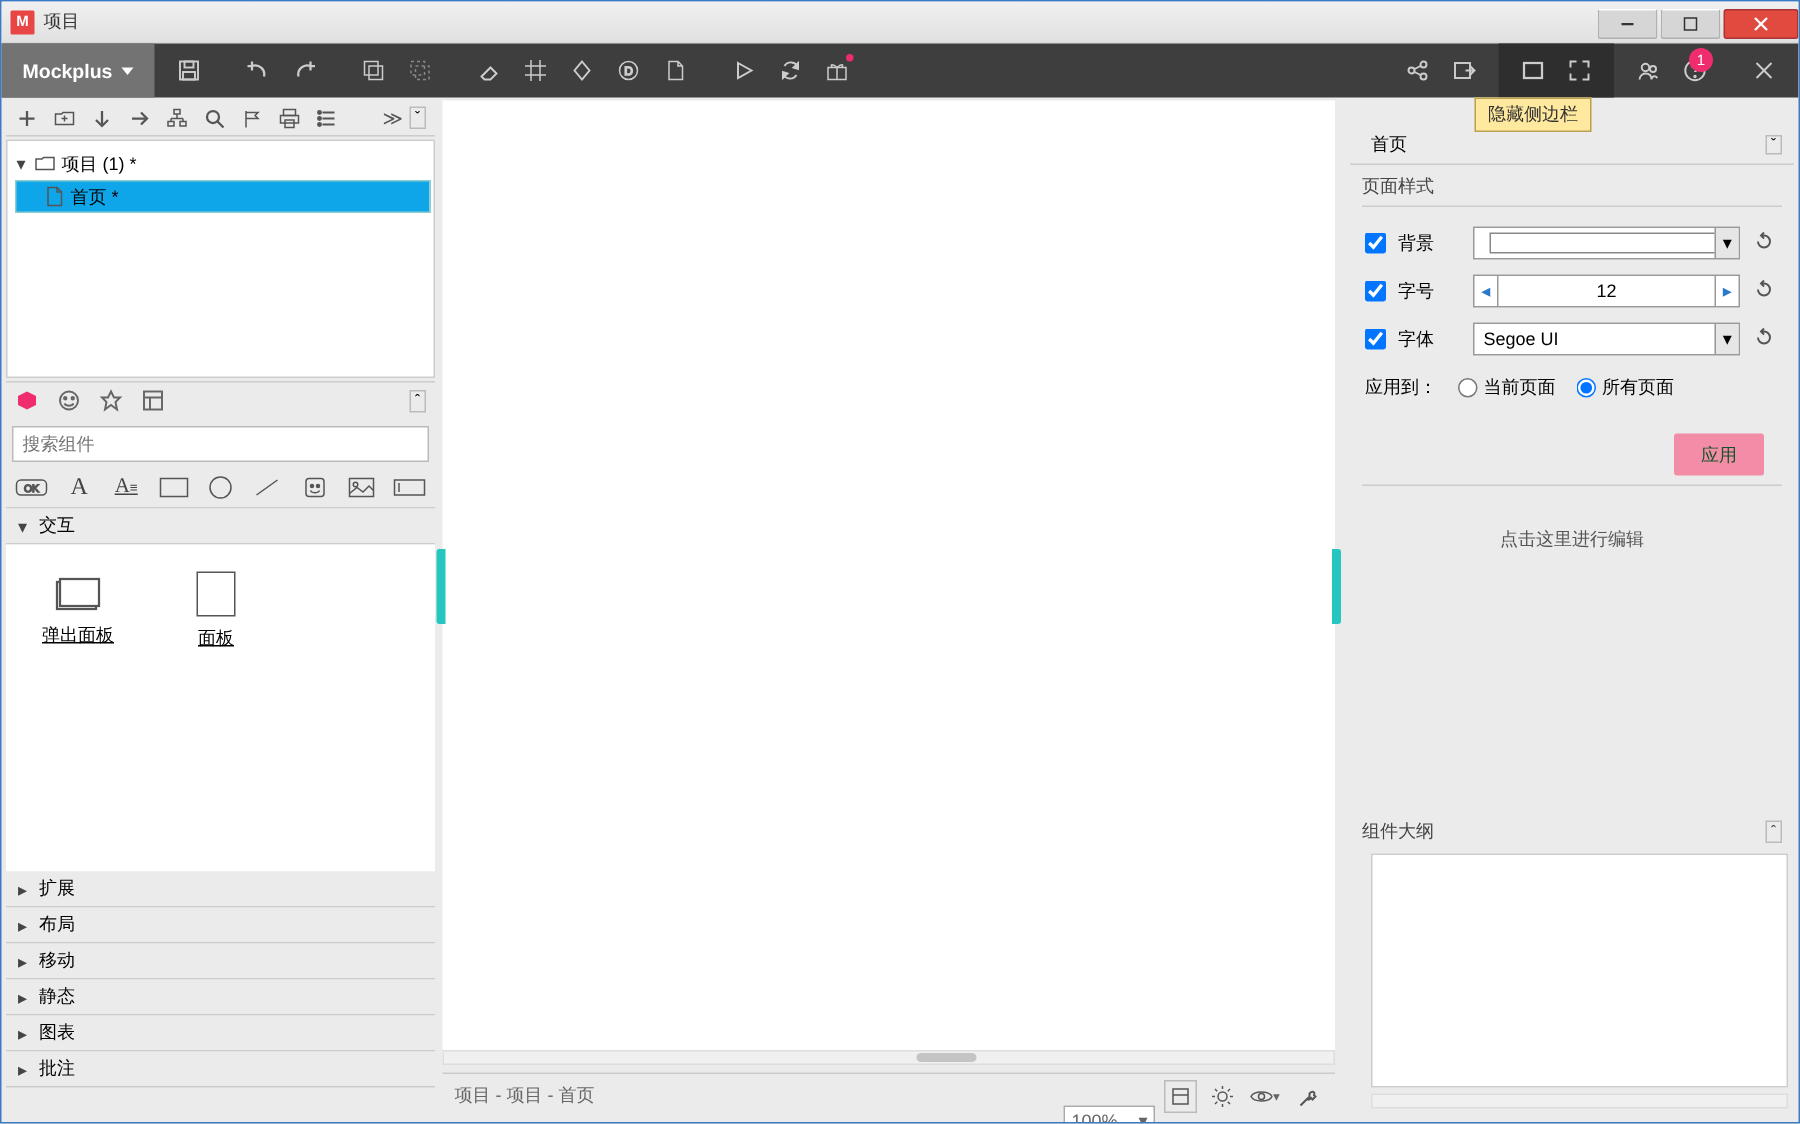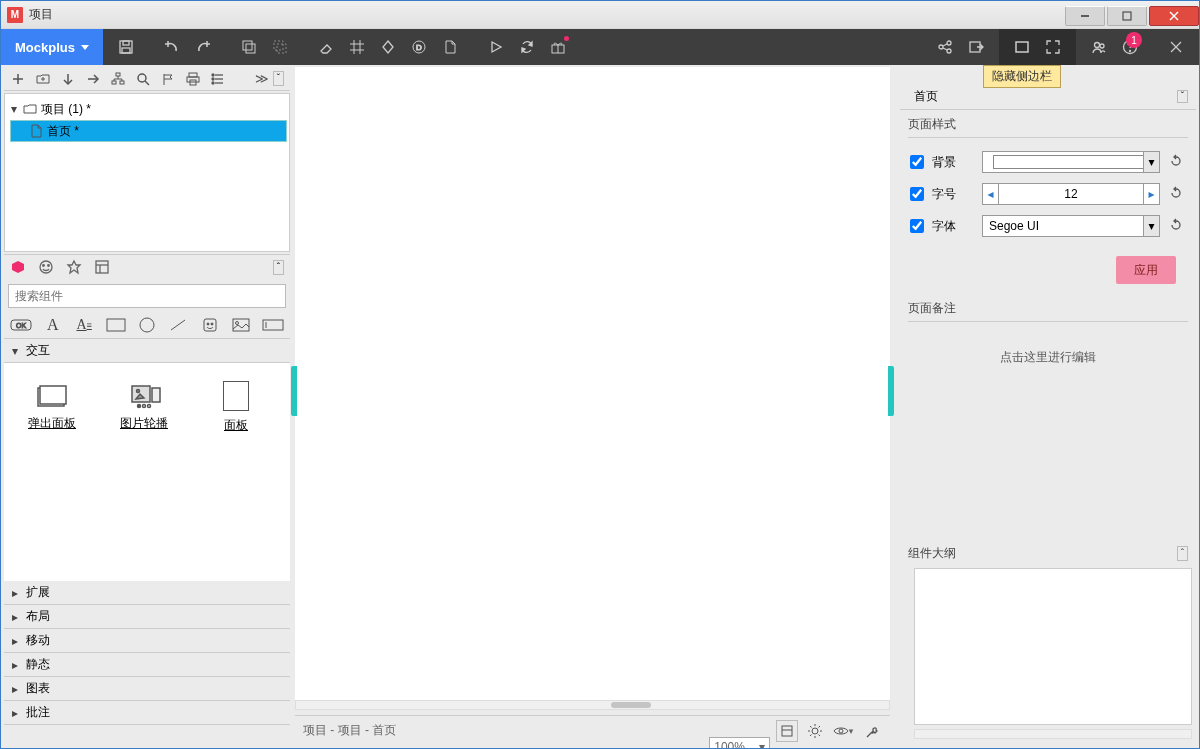--- a/index.html
+++ b/index.html
@@ -8,21 +8,21 @@
 
 .titlebar { height: 28px; background: linear-gradient(#f0f0f0,#e1e1e1); display: flex; align-items: center; padding: 0 0 0 6px; border-bottom: 1px solid #d8d8d8; }
 .titlebar .app-icon { width: 16px; height: 16px; background: #e84545; color: #fff; display:flex;align-items:center;justify-content:center;font-size:10px;font-weight:bold;border-radius:1px; }
 .titlebar .title { font-size: 12px; margin-left: 6px; color: #333; }
 .titlebar .win-controls { margin-left:auto; display:flex; }
 .win-btn { width: 40px; height: 20px; background: #d6d6d6; margin-left: 2px; display:flex;align-items:center;justify-content:center; border: 1px solid #b0b0b0; border-top: 1px solid #fff; border-radius:2px; margin-top:3px;}
 .win-btn.close { background: #e04a3f; border-color: #a33; width: 50px; }
 
 
 .toolbar { height: 36px; background: #3e3e3e; display:flex; align-items:center; color:#d8d8d8; position:relative;}
-.brand { height:36px; background:#3b82f6; padding:0 14px; display:flex; align-items:center; font-size:13px; font-weight:bold; color:#fff;}
+.brand { height:36px; background:#737373; padding:0 14px; display:flex; align-items:center; font-size:13px; font-weight:bold; color:#fff;}
 .brand svg { margin-left:6px;}
 .tb-group { display:flex; align-items:center; gap:13px; padding:0 14px; }
 .tb-icon { width:18px; height:18px; display:flex; align-items:center; justify-content:center; cursor:pointer;}
 .tb-spacer { flex:1; }
 .notif-badge { position:absolute; top:3px; right:57px; width:16px;height:16px;background:#ef2d6e;border-radius:50%;color:#fff;font-size:10px;display:flex;align-items:center;justify-content:center;}
 
 
 .tooltip { position:absolute; top:64px; left:982px; background:#ffe99e; border:1px solid #b9a054; padding:2px 8px; font-size:12px; color:#333; z-index:50;}
 
 
@@ -78,21 +78,21 @@
 .rp-row { display:flex; align-items:center; padding:4px 10px; height:32px; gap:8px;}
 .rp-chk { width:14px;height:14px;}
 .rp-label { width:42px;}
 .rp-field { flex:1; height:22px; border:1px solid #999; background:#fff; display:flex; align-items:center; justify-content:center; position:relative;}
 .rp-field .dd { position:absolute; right:0; top:0; width:16px; height:100%; border-left:1px solid #999; background:#e6e6e6; display:flex;align-items:center;justify-content:center;}
 .rp-reset { width:18px;height:18px;}
 .spinner-l, .spinner-r { position:absolute; top:0; width:16px;height:100%; display:flex;align-items:center;justify-content:center; color:#2a7ac9;}
 .spinner-l{left:0;border-right:1px solid #999;} .spinner-r{right:0;border-left:1px solid #999;}
 .rp-apply-row { display:flex; align-items:center; gap:14px; padding:8px 10px;}
 .radio-wrap { display:flex; align-items:center; gap:4px;}
-.apply-btn { margin:14px 20px 4px auto; width:60px;height:28px;background:#f38ca6;color:#7f1d1d;display:flex;align-items:center;justify-content:center;border-radius:2px;}
+.apply-btn { margin:14px 20px 4px auto; width:60px;height:28px;background:#f38ca6;color:#14532d;display:flex;align-items:center;justify-content:center;border-radius:2px;}
 .memo { height:54px; display:flex; align-items:center; justify-content:center; color:#555;}
 .outline-area { flex:1; background:#fff; border:1px solid #ccc; margin:4px 4px 18px 14px;}
 .outline-scroll { position:absolute; bottom:4px; left:14px; right:4px; height:10px; background:#f0f0f0; border:1px solid #ddd;}
 
 svg { overflow:visible; }
 </style>
 </head>
 <body>
 
 <div class="titlebar">
@@ -435,32 +435,20 @@
         <span class="acc-toggle">▾</span>
         <span>交互</span>
       </div>
     <div class="acc-body" style="height:218px;">
       <div class="comp-item">
           <svg width="34" height="26" fill="none" stroke="#555" stroke-width="1.5">
             <rect x="3" y="5" width="26" height="18" fill="#fff"></rect>
             <rect x="5" y="3" width="26" height="18" fill="#fff" stroke="#555"></rect>
           </svg>
           <span>弹出面板</span>
-        </div>
-      <div class="comp-item">
-          <svg width="38" height="26" fill="none" stroke="#555" stroke-width="1.5">
-            <rect x="7" y="3" width="18" height="16" fill="#ddd"></rect>
-            <polygon points="11,16 15,11 19,15" fill="#999"></polygon>
-            <circle cx="13" cy="8" r="1.5" fill="#999"></circle>
-            <rect x="27" y="5" width="8" height="14" fill="#eee"></rect>
-            <circle cx="14" cy="23" r="1.5" fill="#555"></circle>
-            <circle cx="19" cy="23" r="1.5" fill="none"></circle>
-            <circle cx="24" cy="23" r="1.5" fill="none"></circle>
-          </svg>
-          <span>图片轮播</span>
         </div>
       <div class="comp-item">
           <div class="comp-icon" style="width:26px;height:30px;"></div>
           <span>面板</span>
         </div>
     </div>
     <div class="acc-header">
         <span class="acc-toggle">▸</span>
         <span>扩展</span>
       </div>
@@ -569,23 +557,33 @@
     <input type="checkbox" class="rp-chk" checked="" style="">
     <span class="rp-label">字体</span>
     <div class="rp-field" style="justify-content:flex-start;padding-left:6px;">
         <span>Segoe UI</span>
         <div class="dd">▾</div>
       </div>
     <div class="rp-reset"><svg width="16" height="16" fill="none" stroke="#555" stroke-width="1.3">
           <path d="M4 8 A4 4 0 1 0 8 4 L6 4 M8 2 L6 4 L8 6"></path>
         </svg></div>
   </div>
+  <div class="rp-apply-row">
+    <span>应用到：</span>
+    <label class="radio-wrap">
+        <input type="radio" name="ap" style="">
+        <span>当前页面</span>
+      </label>
+    <label class="radio-wrap">
+        <input type="radio" name="ap" checked="" style="">
+        <span>所有页面</span>
+      </label>
+  </div>
   <div class="apply-btn">应用</div>
 
-  <div class="rp-title" style="margin-top:6px;">页面备注</div>
   <div class="rp-divider"></div>
   <div class="memo">点击这里进行编辑</div>
 
   <div style="flex:1;"></div>
   <div class="rp-title" style="display:flex;align-items:center;">
       <span>组件大纲</span>
       <div class="ct-collapse" style="margin-left:auto;">ˆ</div>
     </div>
   <div class="outline-area" style="height:170px;"></div>
   <div class="outline-scroll"></div>

